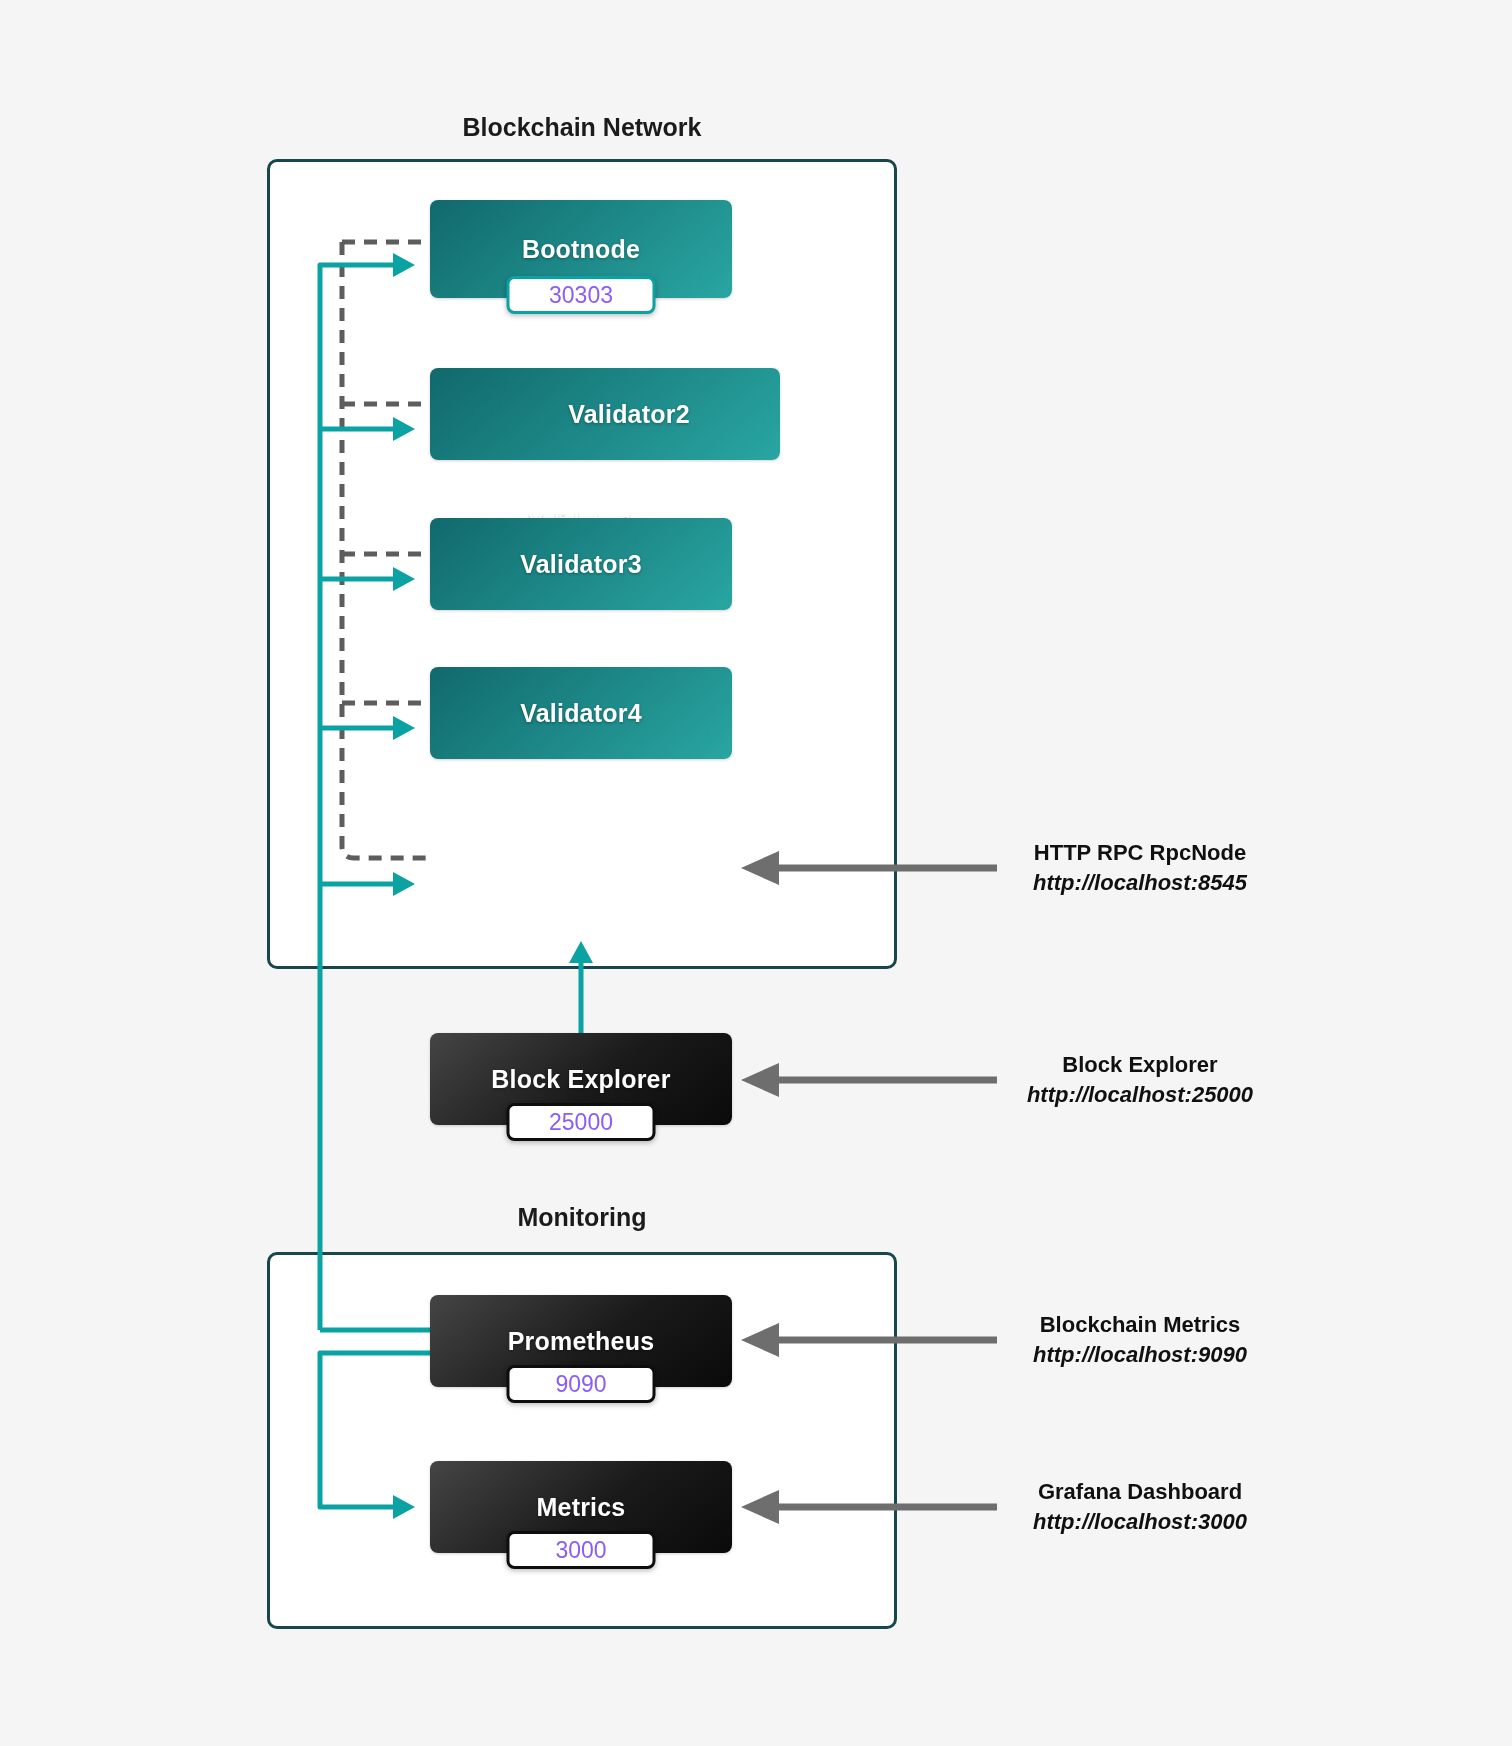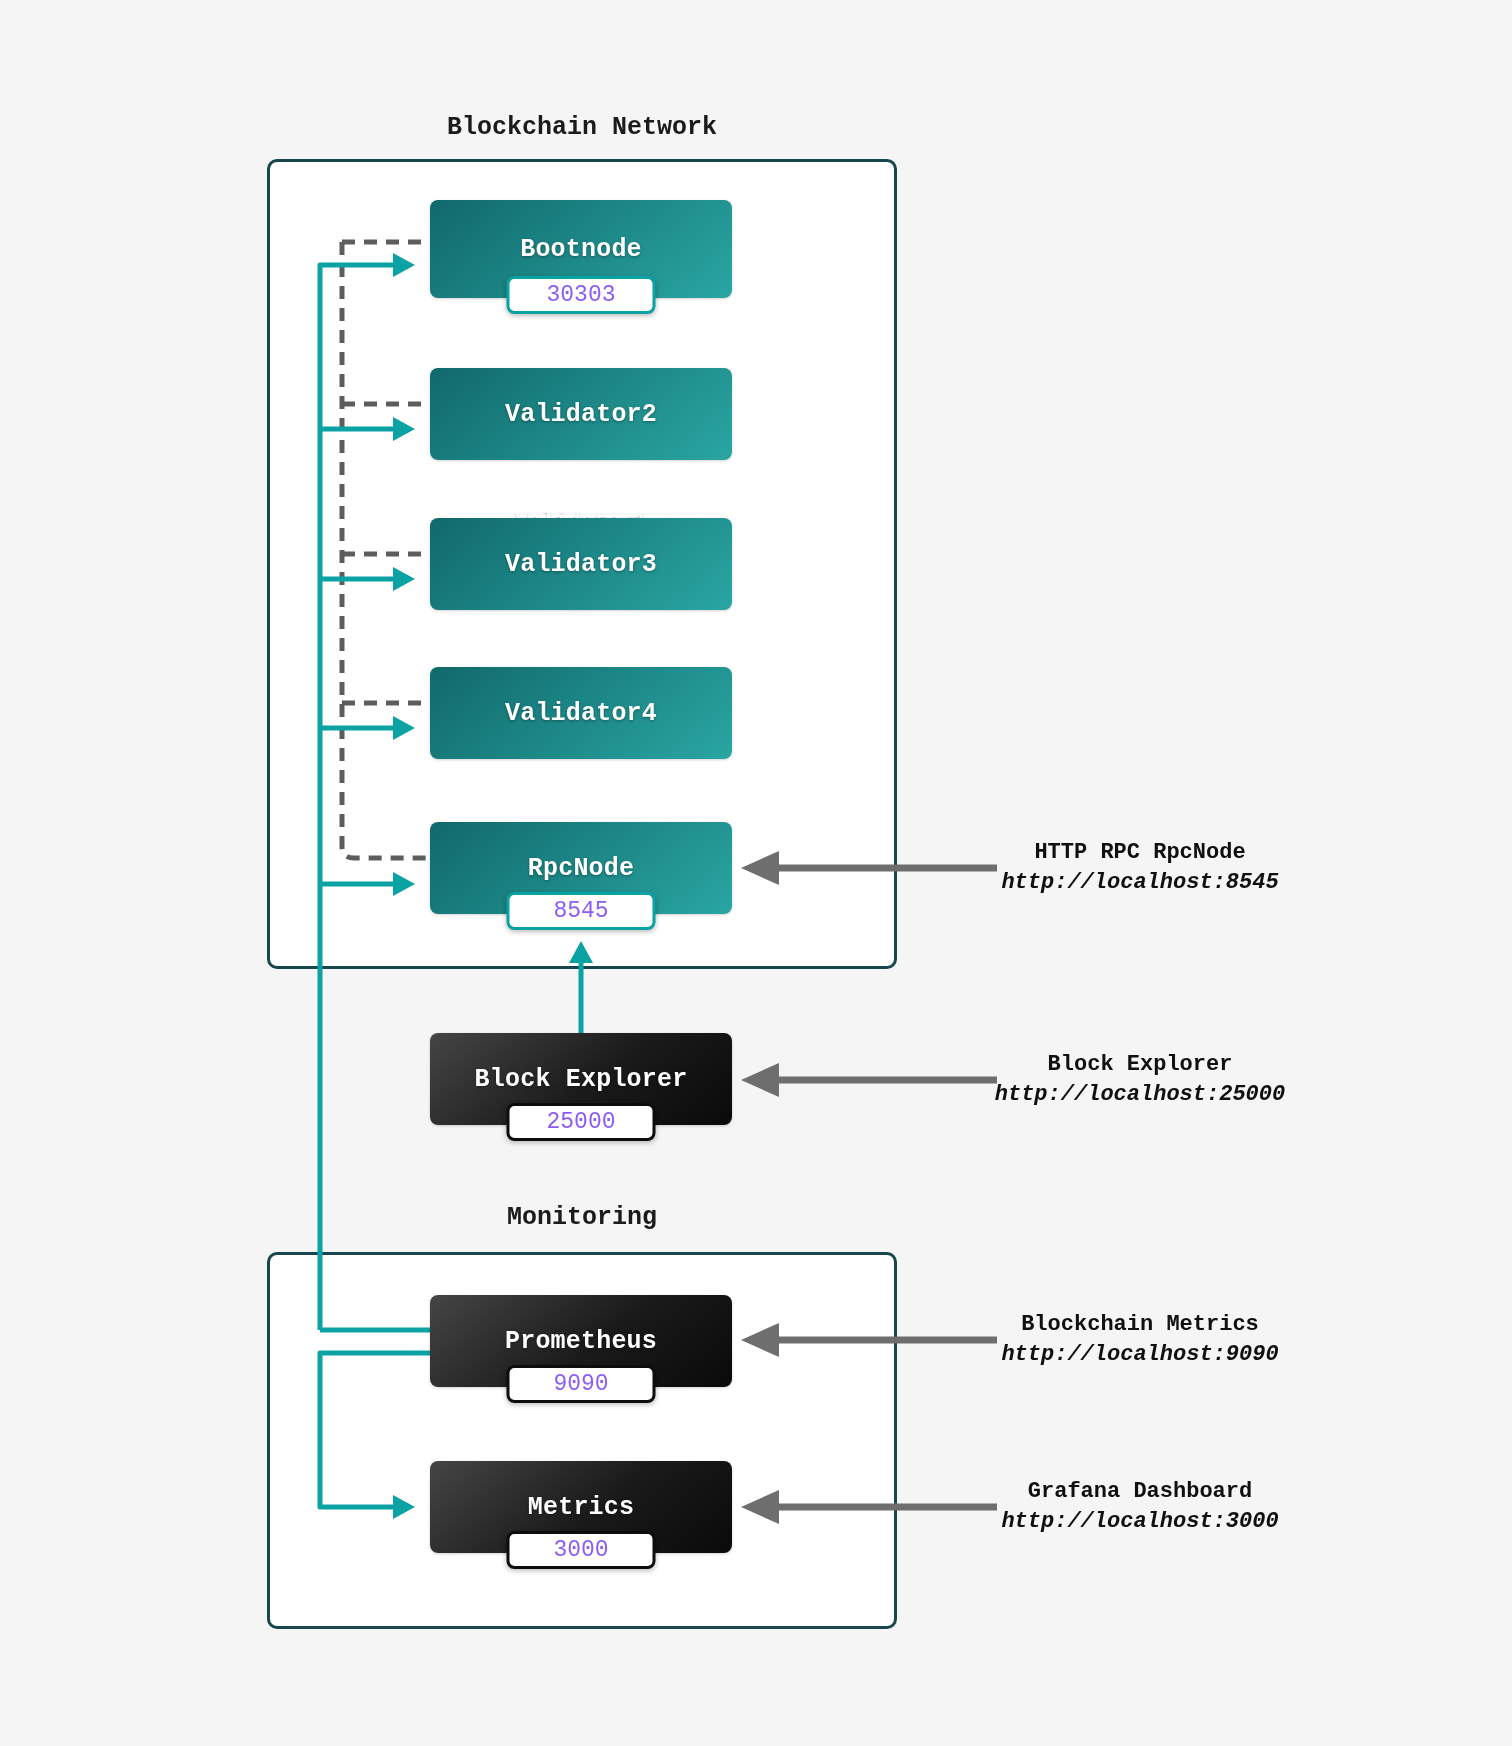--- a/index.html
+++ b/index.html
@@ -4,21 +4,21 @@
 <style>
   :root{
     --teal:#0aa2a2; --node-gradient-start:#11696c; --node-gradient-end:#29a6a2;
     --dark-gradient-start:#454545; --dark-gradient-end:#0a0a0a;
     --container-border:#17474d; --dashed-line:#5d5d5d; --gray-arrow:#6e6e6e;
     --background:#f5f5f6; --panel:#ffffff;
   }
   html,body{margin:0;padding:0;background:var(--background);}
   .canvas{
     position:relative;width:1388px;height:1746px;background:var(--background);
-    font-family:Liberation Mono, monospace;overflow:hidden;
+    font-family:Liberation Sans, sans-serif;overflow:hidden;
   }
   .cluster{
     position:absolute;background:var(--panel);border:3px solid var(--container-border);
     border-radius:10px;box-sizing:border-box;z-index:1;
   }
   .cluster-title{
     position:absolute;width:302px;text-align:center;font-size:25px;font-weight:700;
     color:#1b1b1b;z-index:2;
   }
   .conn{position:absolute;left:0;top:0;z-index:3;pointer-events:none;}
@@ -109,32 +109,28 @@
   </svg>
 
   <div class="ghost-label" style="top:511px;">
     <span>Validator1</span>
   </div>
 
   <div class="node" style="top:200px;height:98px;">
     <span class="node-label">Bootnode</span>
     <div class="port-badge">30303</div>
   </div>
-  <div class="node" style="top:368px;">
+  <div class="node" style="top:368px;padding-left:48px;">
     <span class="node-label">Validator2</span>
   </div>
   <div class="node" style="top:518px;">
     <span class="node-label">Validator3</span>
   </div>
   <div class="node" style="top:667px;">
     <span class="node-label">Validator4</span>
-  </div>
-  <div class="node" style="top:822px;">
-    <span class="node-label">RpcNode</span>
-    <div class="port-badge">8545</div>
   </div>
 
   <div class="node dark" style="top:1033px;">
     <span class="node-label">Block Explorer</span>
     <div class="port-badge">25000</div>
   </div>
 
   <div class="node dark" style="top:1295px;">
     <span class="node-label">Prometheus</span>
     <div class="port-badge">9090</div>

